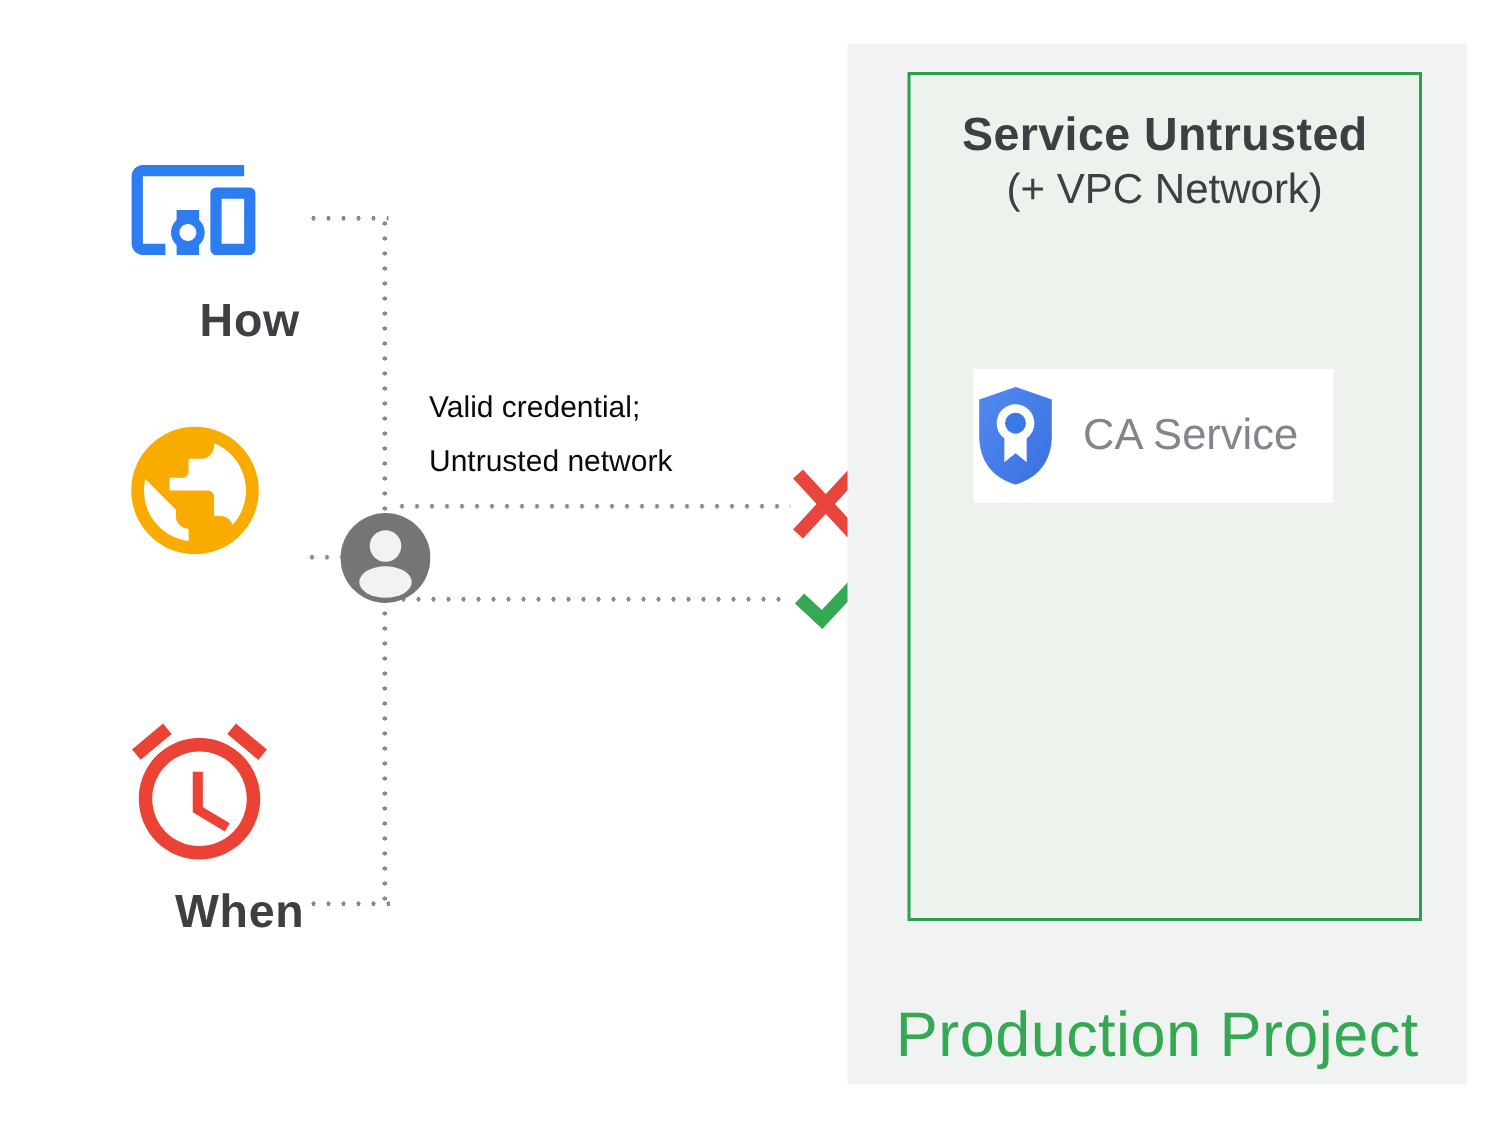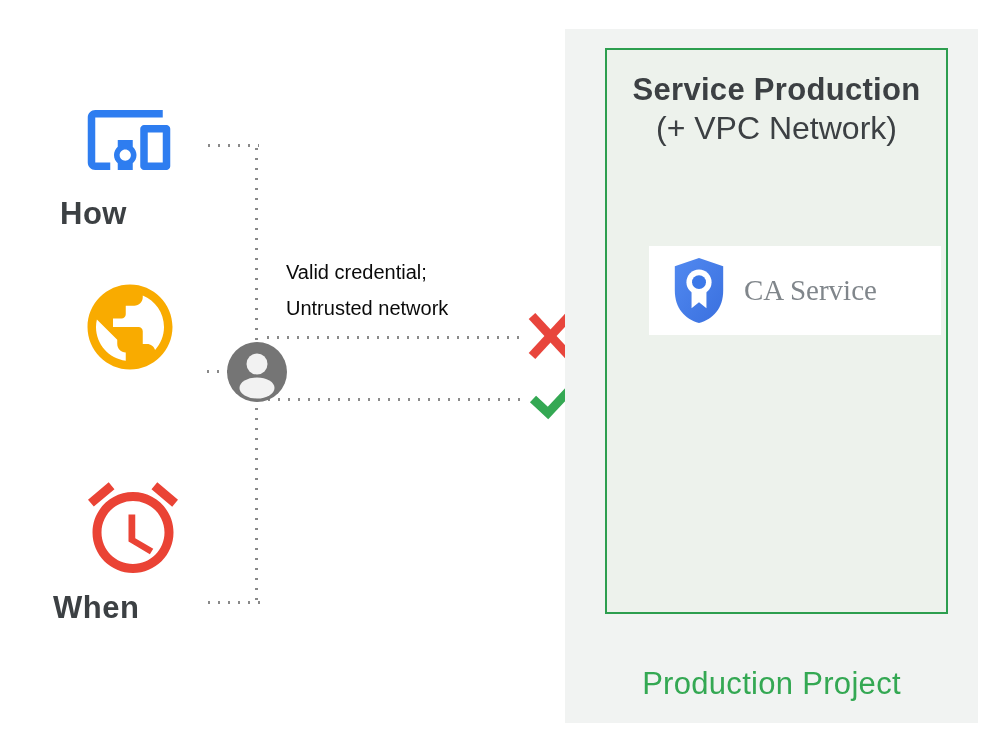--- a/index.html
+++ b/index.html
@@ -17,38 +17,38 @@
   
   .dot-h{position:absolute;height:3px;
     background-image:radial-gradient(circle 1.4px at 50% 50%, var(--dot-gray) 99%, rgba(0,0,0,0) 100%);
     background-size:10px 3px;background-repeat:repeat-x;}
   .dot-v{position:absolute;width:3px;
     background-image:radial-gradient(circle 1.4px at 50% 50%, var(--dot-gray) 99%, rgba(0,0,0,0) 100%);
     background-size:3px 10px;background-repeat:repeat-y;}
 
   .icon{position:absolute;}
   .side-label{position:absolute;color:var(--dark-text);font-weight:bold;
-    font-size:31px;text-align:left;letter-spacing:0.5px;}
+    font-size:31px;text-align:right;letter-spacing:0.5px;}
 
   .note{position:absolute;left:286px;top:254px;color:var(--note-text);
     font-size:20px;line-height:36px;white-space:pre;}
 
   .panel{position:absolute;left:565px;top:29px;width:413px;height:694px;
     background:var(--panel-bg);}
   .perimeter-box{position:absolute;left:40px;top:19px;width:343px;height:566px;
     background:var(--box-bg);border:2px solid var(--box-border);}
   .perimeter-title{position:absolute;left:0;top:22px;width:100%;text-align:center;
     color:var(--dark-text);font-size:31px;font-weight:bold;letter-spacing:0.3px;}
   .perimeter-subtitle{position:absolute;left:0;top:60px;width:100%;text-align:center;
-    color:var(--dark-text);font-size:32px;}
-  .ca-card{position:absolute;left:42px;top:196px;width:292px;height:89px;
-    background:var(--card-bg);display:flex;align-items:center;padding-left:22px;gap:17px;font-family:Liberation Serif, serif;}
+    color:var(--dark-text);font-size:28px;}
+  .ca-card{position:absolute;left:42px;top:196px;width:240px;height:89px;
+    background:var(--card-bg);display:flex;align-items:center;gap:17px;}
   .ca-label{color:var(--muted-text);font-size:29px;}
   .project-label{position:absolute;left:0;top:637px;width:100%;text-align:center;
-    color:var(--green);font-size:31px;letter-spacing:0.3px;}
+    color:var(--green);font-size:42px;letter-spacing:0.3px;}
 </style>
 </head>
 <body>
 
 <div class="canvas">
 
   <div class="dot-h" style="left:204px;top:144px;width:55px"></div>
   <div class="dot-v" style="left:255px;top:144px;height:462px"></div>
   <div class="dot-h" style="left:203px;top:370px;width:28px"></div>
   <div class="dot-h" style="left:204px;top:601px;width:56px"></div>
@@ -89,21 +89,21 @@
     <line x1="5" y1="5" x2="42" y2="45" stroke="var(--x-red)" stroke-width="9"></line>
     <line x1="42" y1="5" x2="5" y2="45" stroke="var(--x-red)" stroke-width="9"></line>
   </svg>
 
   <svg class="icon" style="left:529px;top:378px" width="52" height="42" viewBox="0 0 52 42">
     <path d="M4 21 L19 35 L48 4" fill="none" stroke="var(--green)" stroke-width="9"></path>
   </svg>
 
   <div class="panel">
     <div class="perimeter-box">
-      <div class="perimeter-title">Service Production</div>
+      <div class="perimeter-title">Service Untrusted</div>
       <div class="perimeter-subtitle">(+ VPC Network)</div>
       <div class="ca-card">
         <svg width="56" height="67" viewBox="0 0 60 72">
           <defs>
             <linearGradient id="sg" x1="0" y1="0" x2="1" y2="1">
               <stop offset="0" stop-color="#5189F0"></stop>
               <stop offset="1" stop-color="#3A70DF"></stop>
             </linearGradient>
           </defs>
           <path d="M30 1 L56 10 V36 C56 55 45.5 66.5 30 71 C14.5 66.5 4 55 4 36 V10 Z" fill="url(#sg)"></path>

